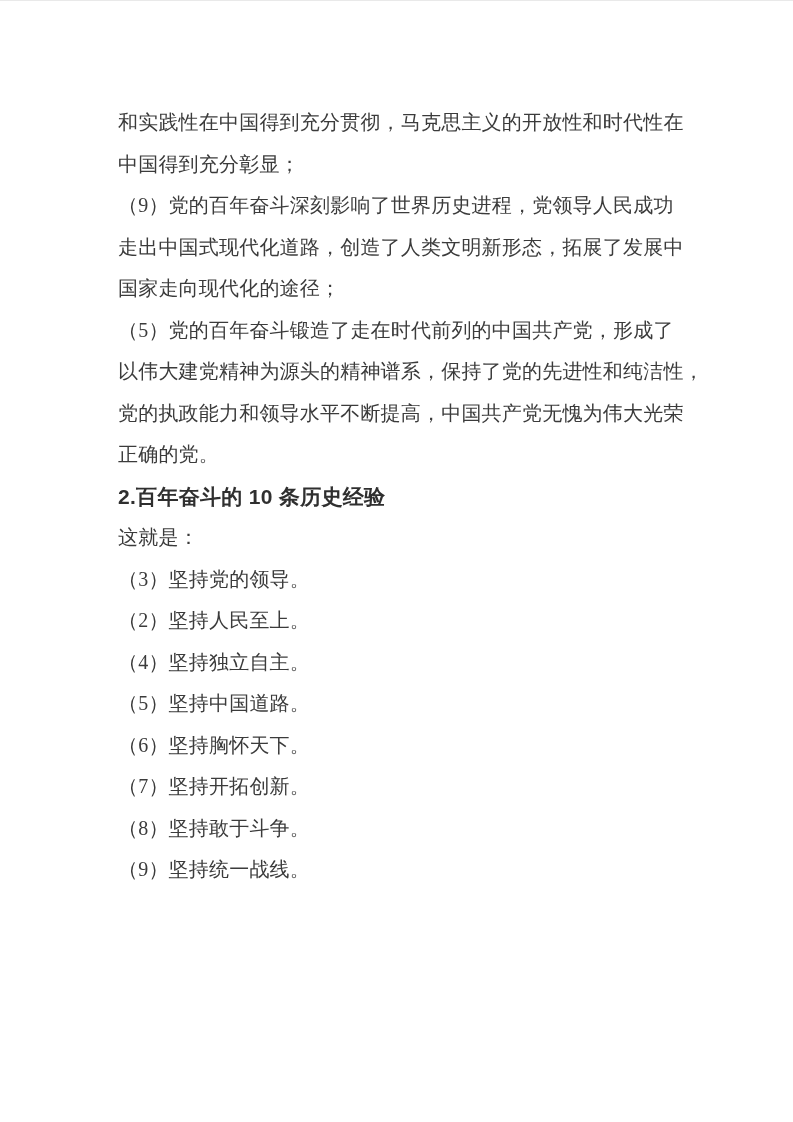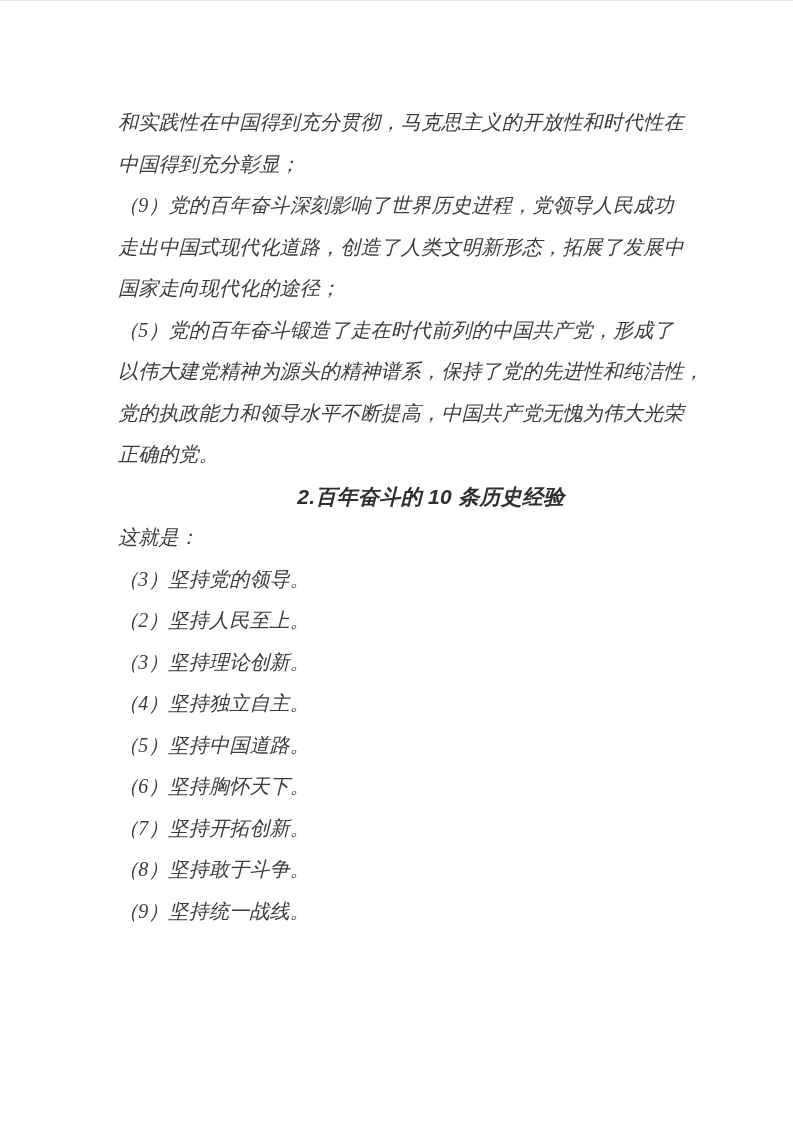--- a/index.html
+++ b/index.html
@@ -15,59 +15,56 @@
     box-sizing: border-box;
     font-family: "Liberation Serif", "DejaVu Serif", serif;
   }
   .page {
     width: 793px;
     height: 1122px;
     background: #ffffff;
   }
   .content {
     padding: 101px 49px 0 118px;
-    font-style: italic;
   }
   .line {
     height: 41.5px;
     line-height: 41.5px;
     font-size: 20px;
     color: #3b3b3b;
     white-space: pre;
     letter-spacing: 0.2px;
     font-family: "Liberation Serif", "DejaVu Serif", serif;
   }
   .line.heading {
     font-family: "Liberation Sans", "DejaVu Sans", sans-serif;
     font-weight: 700;
     font-size: 21px;
     color: #2f2f2f;
     letter-spacing: 0.3px;
-    text-align: center;
   }
 </style>
 </head>
 <body>
 
 <div class="page">
   <div class="content" id="content">
       <div class="line">和实践性在中国得到充分贯彻，马克思主义的开放性和时代性在</div>
       <div class="line">中国得到充分彰显；</div>
       <div class="line">（9）党的百年奋斗深刻影响了世界历史进程，党领导人民成功</div>
       <div class="line">走出中国式现代化道路，创造了人类文明新形态，拓展了发展中</div>
       <div class="line">国家走向现代化的途径；</div>
       <div class="line">（5）党的百年奋斗锻造了走在时代前列的中国共产党，形成了</div>
       <div class="line">以伟大建党精神为源头的精神谱系，保持了党的先进性和纯洁性，</div>
       <div class="line">党的执政能力和领导水平不断提高，中国共产党无愧为伟大光荣</div>
       <div class="line">正确的党。</div>
       <div class="line heading">2.百年奋斗的 10 条历史经验</div>
       <div class="line">这就是：</div>
       <div class="line">（3）坚持党的领导。</div>
       <div class="line">（2）坚持人民至上。</div>
-      <div class="line">（3）坚持理论创新。</div>
       <div class="line">（4）坚持独立自主。</div>
       <div class="line">（5）坚持中国道路。</div>
       <div class="line">（6）坚持胸怀天下。</div>
       <div class="line">（7）坚持开拓创新。</div>
       <div class="line">（8）坚持敢于斗争。</div>
       <div class="line">（9）坚持统一战线。</div>
     </div>
 </div>
 
 </body></html>

